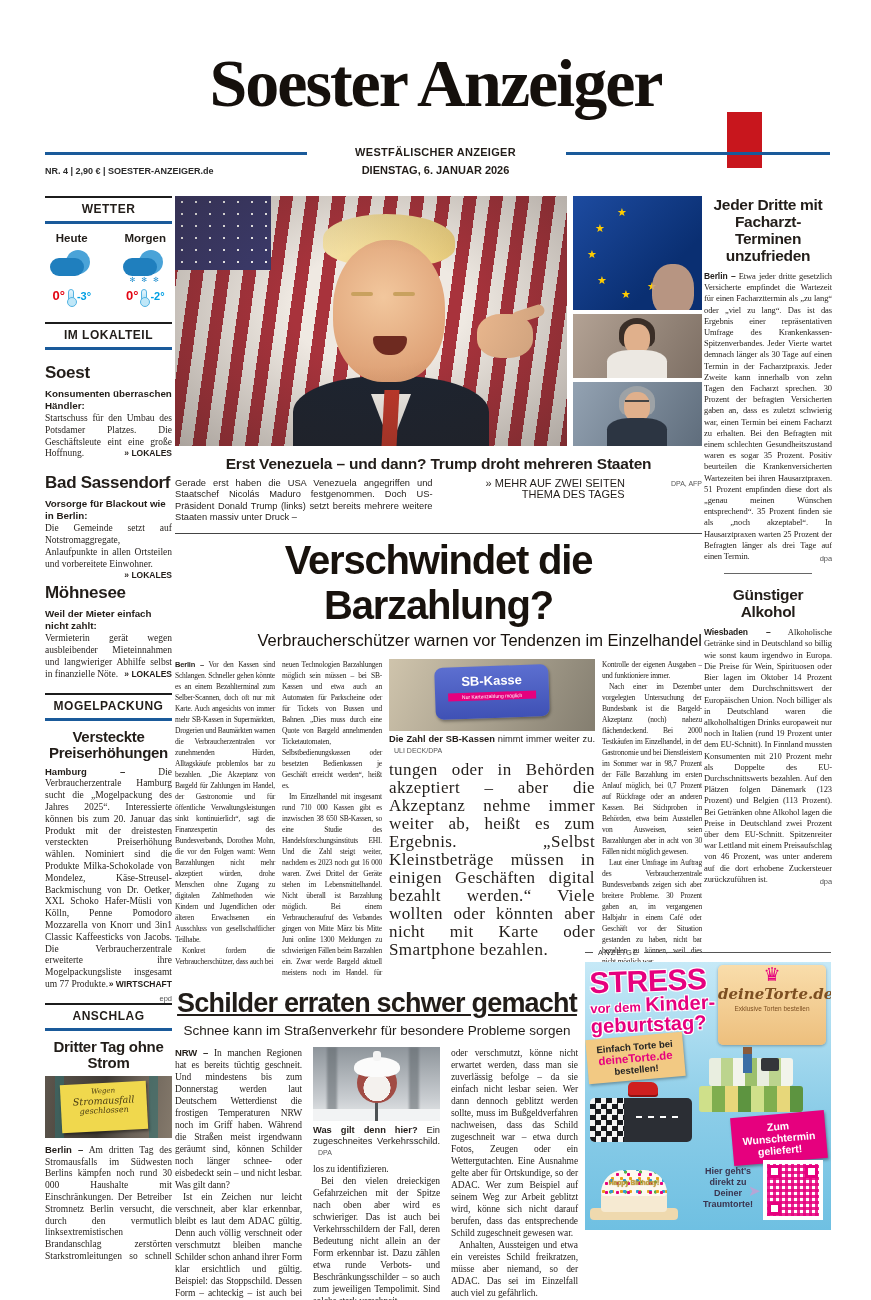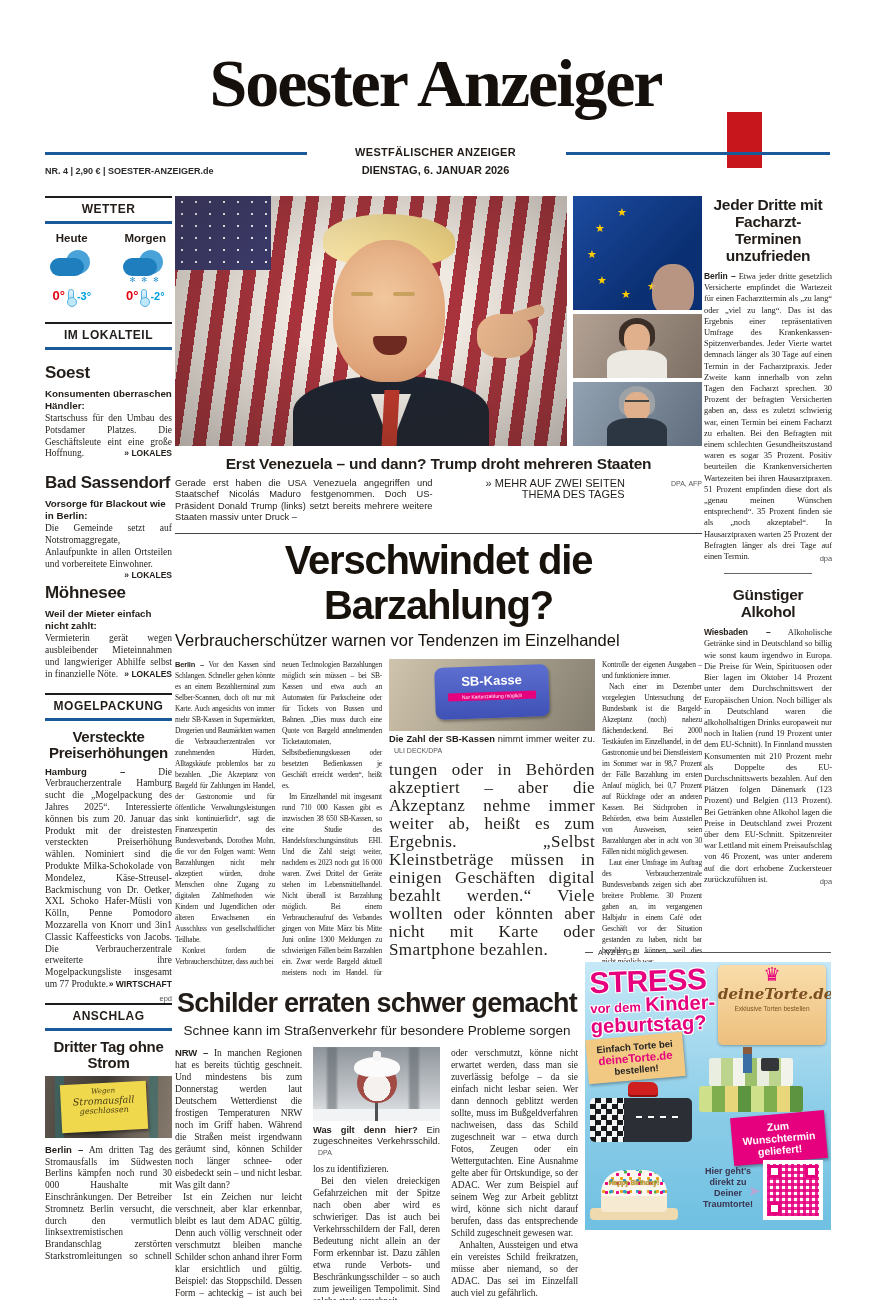--- a/index.html
+++ b/index.html
@@ -101,40 +101,40 @@
   .p-glass { position:absolute; left:52px; top:18px; width:24px; height:6px; border-top:2px solid #444; }
   
   .cap-head { text-align:center; font-size:15.5px; font-weight:bold; margin:9px 0 5px; letter-spacing:-.2px; }
   .cap-cols { display:flex; gap:12px; }
   .cap-col { flex:1; font-size:9.3px; line-height:11.3px; text-align:justify; }
   .cap-credit { font-size:7px; color:#555; float:right; margin-left:5px; }
   .cap-jump { text-align:center; font-weight:normal; font-size:11px; }
   .rule1 { border-top:1px solid #444; margin:10px 0 4px; }
   
   .main-head { text-align:center; font-size:40px; font-weight:bold; letter-spacing:-1.2px; margin:2px 0 3px; color:#18120d; }
-  .main-sub  { text-align:left; font-size:16.5px; margin-bottom:9px; color:#18120d; }
+  .main-sub  { text-align:right; font-size:16.5px; margin-bottom:9px; color:#18120d; }
   .art-cols { display:flex; gap:7px; height:316px; overflow:hidden; }
   .acol { width:100px; flex:none; }
   .amid { width:206px; flex:none; }
   .acol p { font-family:"Liberation Serif", serif; font-size:7.5px; letter-spacing:-.2px; line-height:11px; text-align:justify; }
   .acol p + p { text-indent:7px; }
   .sb-photo { position:relative; width:206px; height:72px; overflow:hidden;
     background:linear-gradient(115deg,#cfc4ac,#a69e8c 55%,#847e70); }
   .sb-sign { position:absolute; left:46px; top:7px; width:114px; height:52px; border-radius:8px;
     transform:rotate(-2deg); background:linear-gradient(#5c6fd0,#3f51b5); text-align:center; color:#fff;
     box-shadow:1px 2px 3px rgba(0,0,0,.35); }
   .sb-sign .t1 { font-size:13px; font-weight:bold; padding-top:7px; }
   .sb-strip { margin:4px auto 0; width:88px; background:#e6007e; color:#fff; font-size:5px; line-height:8px; }
   .sb-cap { font-size:9.3px; line-height:11px; margin:3px 0 5px; text-align:justify; }
   .mid-text p { font-family:"Liberation Serif", serif; font-size:17px; letter-spacing:.4px; line-height:18px; text-align:justify; }
   .mid-text p + p { text-indent:9px;margin-top:39px; }
   .mid-text { height:216px; overflow:hidden; }
   
   .bottom-sec { margin-top:13px; width:404px; }
-  .b-head { text-align:center; font-size:27px; font-weight:bold; letter-spacing:-.8px; }
+  .b-head { text-align:center; font-size:27px; font-weight:bold; letter-spacing:-.8px;text-decoration:underline; }
   .b-sub  { text-align:center; font-size:13.5px; margin:4px 0 9px; }
   .bcols { display:flex; gap:11px; height:288px; overflow:hidden; }
   .bcol { width:127px; flex:none; }
   .bcol p { font-family:"Liberation Serif", serif; font-size:9.5px; letter-spacing:-.1px; line-height:12px; text-align:justify; }
   .bcol p + p { text-indent:8px; }
   .snow-photo { position:relative; width:127px; height:74px; overflow:hidden; margin-bottom:4px;
     background:linear-gradient(#8e959b,#c9cdd1 70%,#e9ebec); }
   .tree { position:absolute; top:0; bottom:10px; width:10px; background:#5f666b; opacity:.55; filter:blur(1px); }
   .snow-ground { position:absolute; left:0; right:0; bottom:0; height:12px; background:#f2f3f4; }
   .ball-sign { position:absolute; left:44px; top:16px; width:40px; height:40px; border-radius:50%;

